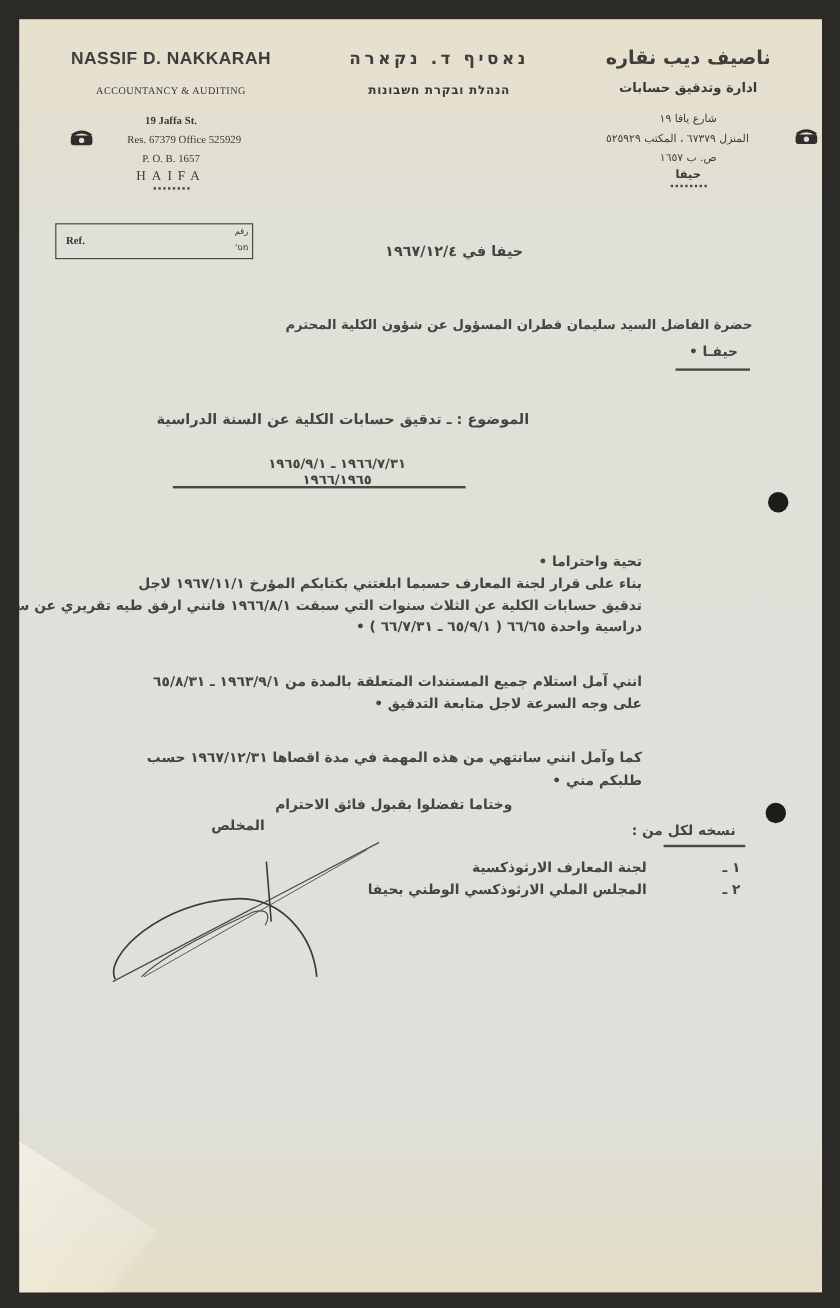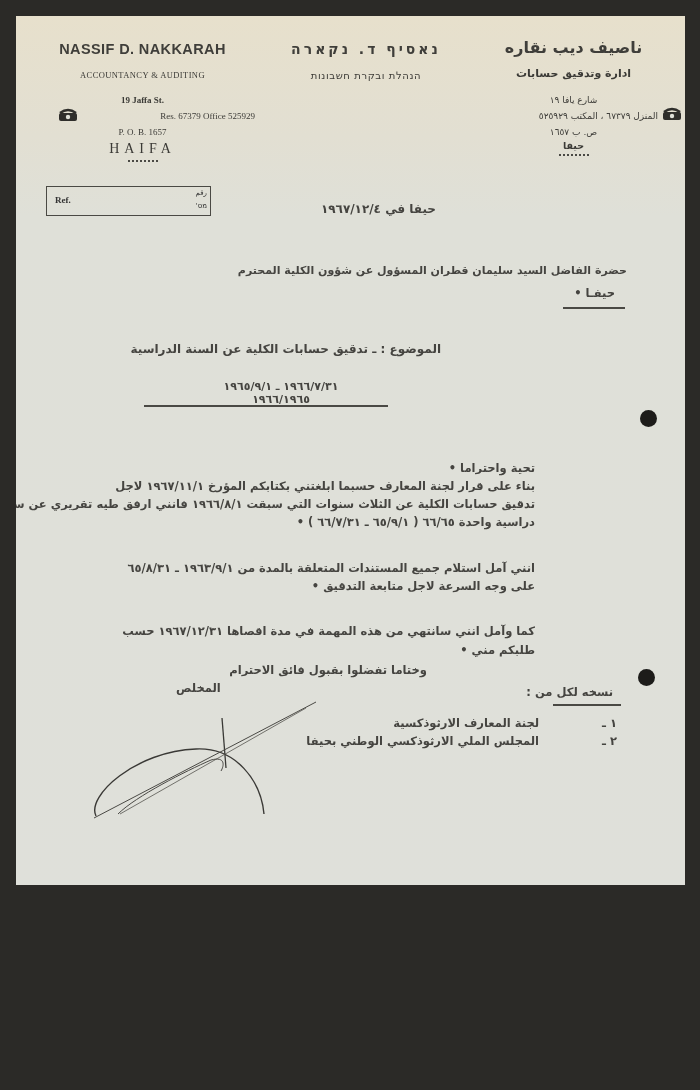--- a/index.html
+++ b/index.html
@@ -5,21 +5,21 @@
     * { box-sizing: border-box; margin: 0; padding: 0; }
     html, body { width: 700px; height: 1090px; overflow: hidden; }
     body {
       background: #2b2a27;
       position: relative;
       font-family: "DejaVu Sans", sans-serif;
     }
     .paper {
       position: absolute;
       left: 16px; top: 16px;
-      width: 669px; height: 869px;
+      width: 669px; height: 1061px;
       background: linear-gradient(180deg, #e7e0cc 0px, #e2dfd2 120px, #dfe0d8 200px, #dfe0da 900px, #e2ddcb 1020px, #e6dcc4 1061px);
       overflow: hidden;
     }
     .fold {
       position: absolute;
       left: 0; top: 935px;
       width: 200px; height: 130px;
       background: linear-gradient(128deg, rgba(255,252,240,0.55) 0%, rgba(255,252,240,0.25) 55%, rgba(255,255,255,0) 60%);
       clip-path: polygon(0 0, 0 100%, 100% 100%);
       pointer-events: none;
@@ -44,35 +44,35 @@
       font-weight: bold; font-size: 14px; letter-spacing: 3px; color: #3f3e3a;
     }
     .lh-name-ar {
       font-family: "DejaVu Sans", sans-serif; direction: rtl;
       font-weight: bold; font-size: 16px; color: #3f3e3a;
     }
     .lh-sub-en {
       font-family: "Liberation Serif", serif;
       font-size: 8.5px; margin-top: 13px; letter-spacing: 0.4px;
     }
-    .lh-sub-he { direction: rtl; font-size: 10px; font-weight: normal; margin-top: 13px; letter-spacing: 0.6px; }
+    .lh-sub-he { direction: rtl; font-size: 10px; font-weight: bold; margin-top: 13px; letter-spacing: 0.6px; }
     .lh-sub-ar { direction: rtl; font-size: 11px; font-weight: bold; margin-top: 10px; }
     .lh-line {
       font-family: "Liberation Serif", serif; font-size: 9px; line-height: 16px;
     }
     .lh-line.bold { font-weight: bold; }
     .lh-line.rtl { direction: rtl; font-family: "DejaVu Sans", sans-serif; font-size: 9px; }
     .lh-addr { margin-top: 12px; }
-    .lh-city-en { font-family: "Liberation Serif", serif; font-size: 14px; letter-spacing: 5px; margin-top: 1px; }
+    .lh-city-en { font-family: "Liberation Serif", serif; font-size: 11px; letter-spacing: 5px; margin-top: 1px; }
     .lh-city-rtl { direction: rtl; font-size: 9.5px; font-weight: bold; letter-spacing: 3px; }
     .lh-rule {
       width: 30px; height: 0; margin: 3px auto 0;
       border-top: 2px dotted #4a4944;
     }
-    .phone-row { position: relative; text-align: right; }
+    .phone-row { position: relative; }
     .phone-icon {
       position: absolute; top: 0px;
       width: 20px; height: 14px;
       color: #2f2e2b; font-size: 12px; line-height: 14px; text-align: center;
     }
     .phone-icon svg { width: 20px; height: 14px; }
 
     
     .ref-box {
       position: absolute; left: 30px; top: 170px;

